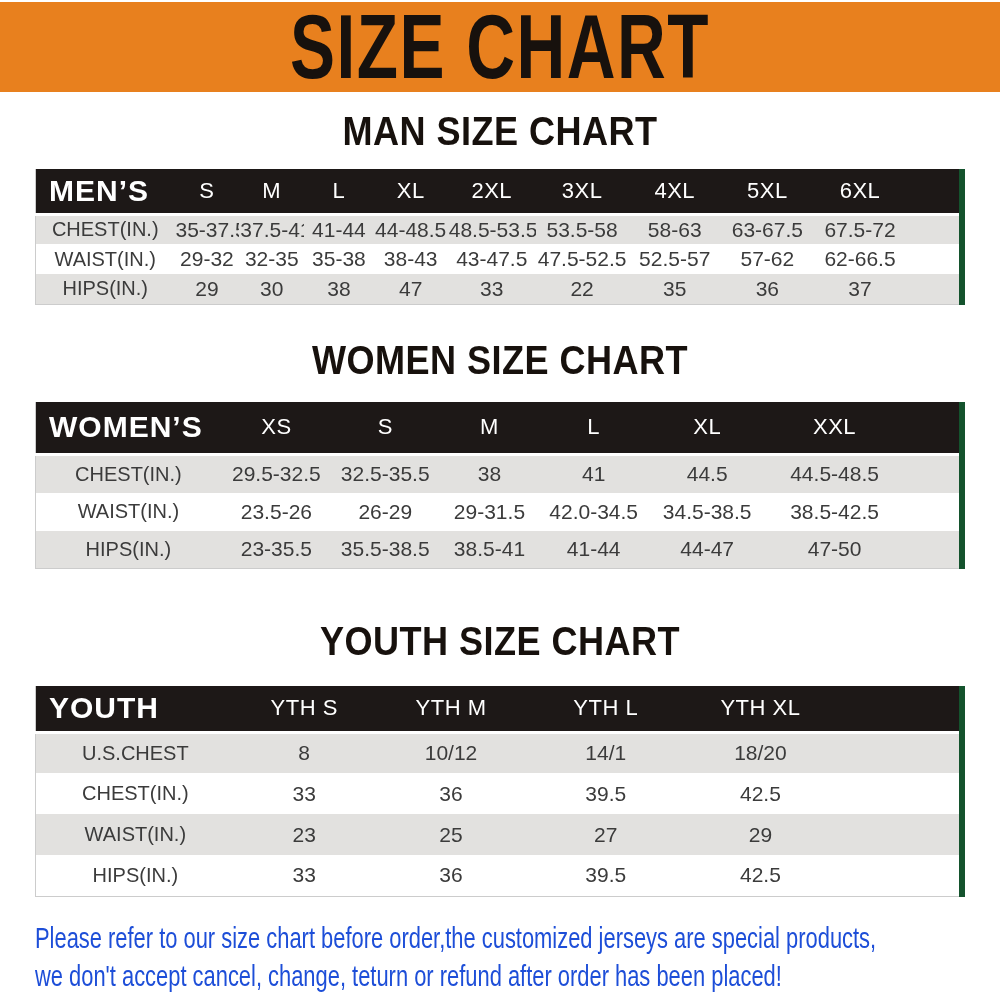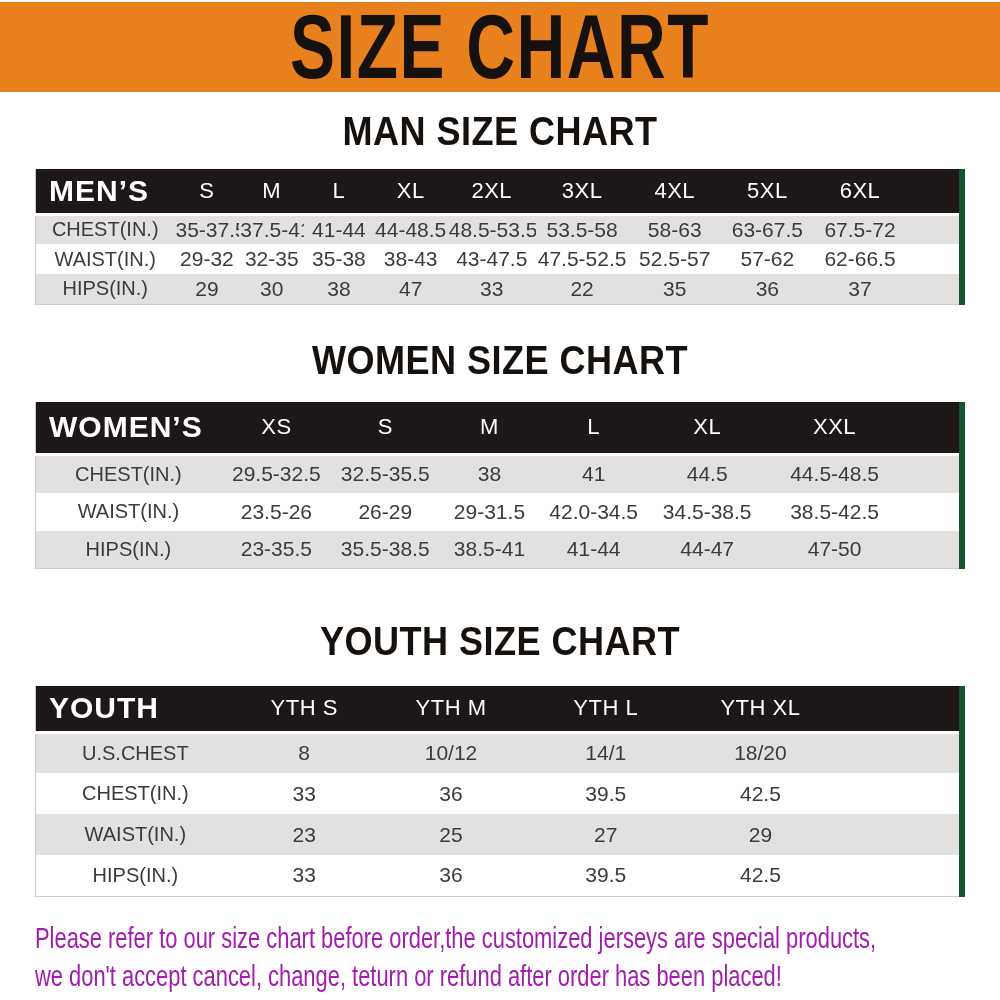--- a/index.html
+++ b/index.html
@@ -90,21 +90,21 @@
   .size-table tbody tr:nth-child(odd) td { background: #e2e1df; }
   .t-men   thead tr { height: 45px; }
   .t-men   tbody tr { height: 30px; }
   .t-women thead tr { height: 53px; padding-left: 12px; }
   .t-women tbody tr { height: 38px; }
   .t-youth thead tr { height: 46px; }
   .t-youth tbody tr { height: 41px; }
   
   .notice {
     margin: 22px 8px 0 35px;
-    color: #a21caf;
+    color: #1d4ed8;
   }
   .notice p {
     margin: 0;
     font-size: 30px;
     line-height: 38px;
     transform: scaleX(0.73);
     transform-origin: left center;
     white-space: nowrap;
   }
 </style>

